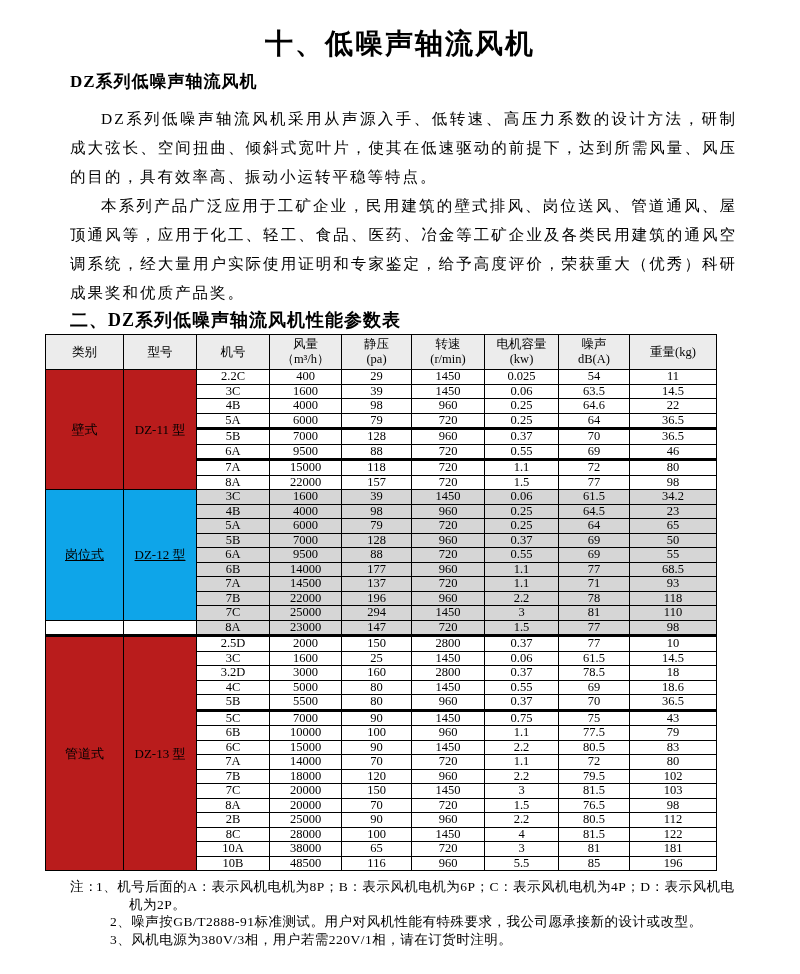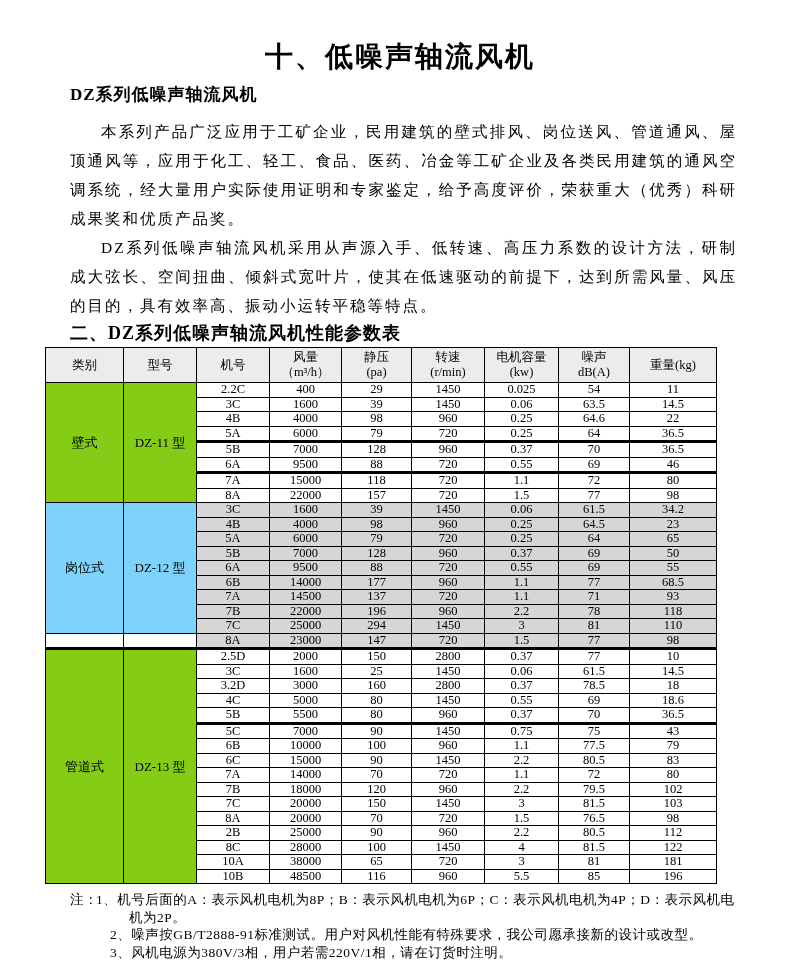--- a/index.html
+++ b/index.html
@@ -1,19 +1,19 @@
 <!DOCTYPE html>
 <html><head>
 <meta charset="utf-8">
 <style>
   html, body { margin: 0; padding: 0; background: #ffffff; }
   .page {
     width: 800px; height: 974px; overflow: hidden; background: #ffffff;
     color: #000; font-family: "Liberation Serif", "DejaVu Serif", serif;
-    box-sizing: border-box; padding-top: 39px;
+    box-sizing: border-box; padding-top: 26px;
   }
   .title {
     text-align: center; font-size: 28px; font-weight: bold;
     line-height: 36px; letter-spacing: 2px;
   }
   .subtitle {
     margin: 9px 0 0 70px; font-size: 17px; font-weight: bold;
     line-height: 22px; letter-spacing: 1px;
   }
   .h-overview, .h-table {
@@ -33,42 +33,42 @@
     font-size: 12.5px;
   }
   table.perf th, table.perf td {
     border: 1px solid #000; padding: 0; text-align: center;
     height: 13.5px; line-height: 13.5px; font-weight: normal;
     overflow: hidden; white-space: nowrap;
   }
   table.perf thead th { background: #ececec; height: 34px; line-height: 15px; }
   table.perf thead th .l1, table.perf thead th .l2 { display: block; }
   tr.shaded td { background: #d6d6d6; }
-  td.cat { background: #84cc16; font-size: 13px; }
-  tr.shaded td.cat { background: #7dd3fc; }
+  td.cat { background: #b91c1c; font-size: 13px; }
+  tr.shaded td.cat { background: #0ea5e9; text-decoration: underline; }
   td.cat-split { border-bottom: hidden; }
   td.whitecell { background: #ffffff !important; border-top: hidden; }
   tr.thick-after td { border-bottom: 3px solid #000; }
   .notes {
     position: relative; margin: 7px 0 0 70px; width: 668px;
     font-size: 13.5px; line-height: 17.5px; letter-spacing: 0.5px;
   }
   .notes-label { position: absolute; left: 0; top: 0; }
   .note-item { margin-left: 40px; padding-left: 33px; text-indent: -33px; }
   .note-item:first-child { margin-left: 26px; }
 </style>
 </head>
 <body>
 
 <div class="page">
   <div class="title">十、低噪声轴流风机</div>
   <div class="subtitle">DZ系列低噪声轴流风机</div>
   <div class="paragraphs">
+      <p class="para">DZ系列低噪声轴流风机采用从声源入手、低转速、高压力系数的设计方法，研制成大弦长、空间扭曲、倾斜式宽叶片，使其在低速驱动的前提下，达到所需风量、风压的目的，具有效率高、振动小运转平稳等特点。</p>
       <p class="para">本系列产品广泛应用于工矿企业，民用建筑的壁式排风、岗位送风、管道通风、屋顶通风等，应用于化工、轻工、食品、医药、冶金等工矿企业及各类民用建筑的通风空调系统，经大量用户实际使用证明和专家鉴定，给予高度评价，荣获重大（优秀）科研成果奖和优质产品奖。</p>
-      <p class="para">DZ系列低噪声轴流风机采用从声源入手、低转速、高压力系数的设计方法，研制成大弦长、空间扭曲、倾斜式宽叶片，使其在低速驱动的前提下，达到所需风量、风压的目的，具有效率高、振动小运转平稳等特点。</p>
     </div>
   <div class="h-table">二、DZ系列低噪声轴流风机性能参数表</div>
   <table class="perf">
     <colgroup>
         <col style="width: 78px;">
         <col style="width: 73px;">
         <col style="width: 73px;">
         <col style="width: 72px;">
         <col style="width: 70px;">
         <col style="width: 73px;">

